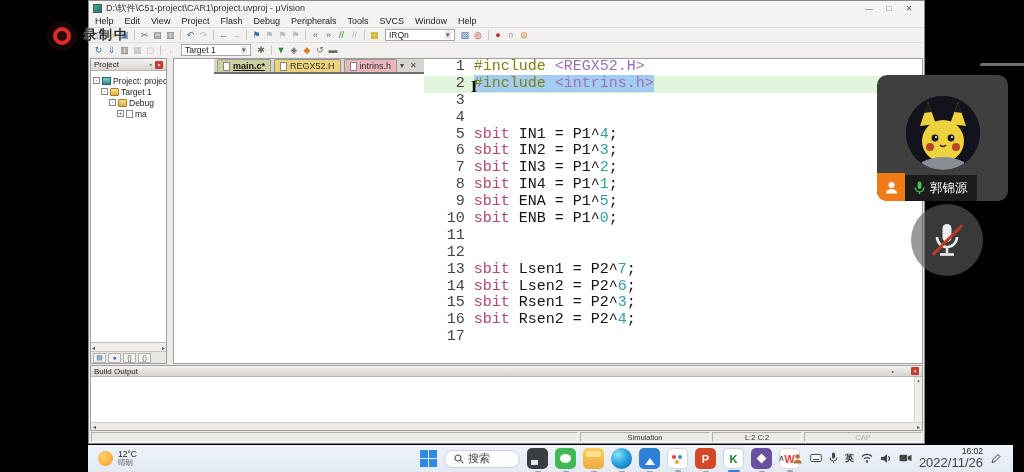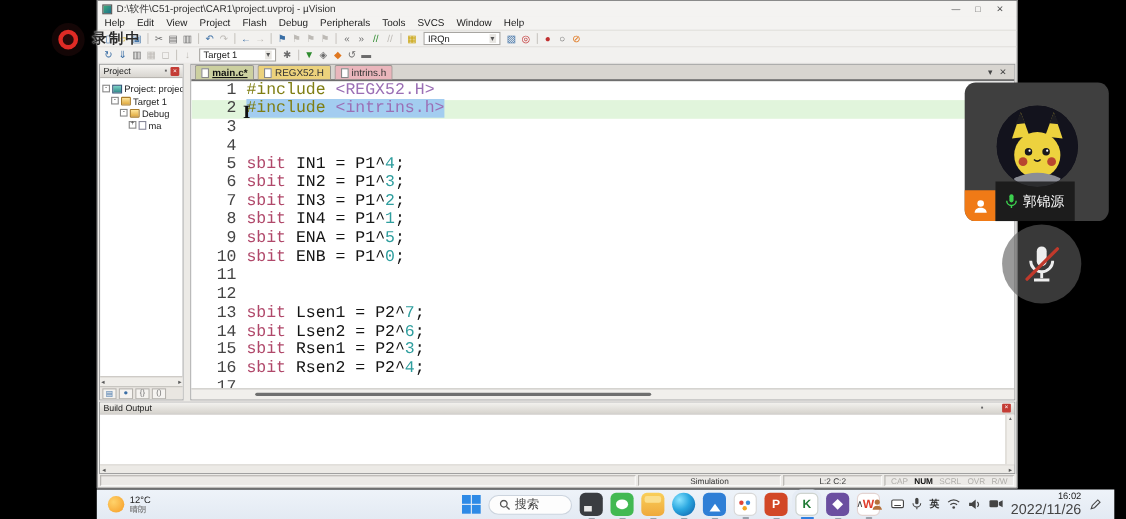--- a/index.html
+++ b/index.html
@@ -50,21 +50,21 @@
   .ti.file { width:7px; background:#fff; border:1px solid #889; }
   .proj-hscroll { height:9px; border-top:1px solid #c5c2bd; background:#efede9; display:flex;
                   align-items:center; justify-content:space-between; font-size:6px; color:#555; padding:0 1px; flex:none; }
   .proj-tabs { height:12px; border-top:1px solid #c5c2bd; background:#e9e6e1; display:flex; align-items:center;
                gap:2px; padding:0 2px; flex:none; }
   .ptab { width:13px; height:10px; border:1px solid #b5b2ad; background:#f5f3f0; font-size:7px;
           display:flex; align-items:center; justify-content:center; }
 
   .splitter { width:6px; flex:none; background:#eceae6; }
 
-  .editor { flex:1; display:flex; flex-direction:column; border:1px solid #a0a0a0; background:#fff; min-width:0; }
+  .editor { flex:1; display:flex; flex-direction:row; border:1px solid #a0a0a0; background:#fff; min-width:0;padding-left:40px; }
   .tabbar { height:15px; background:#d8d5d0; border-bottom:2px solid #6e6e6e; display:flex; align-items:flex-end;
             padding:1px 3px 0 3px; flex:none; }
   .tab { height:13px; display:flex; align-items:center; gap:3px; font-size:9px; padding:0 5px;
          border:1px solid #979590; border-bottom:none; border-radius:2px 2px 0 0; margin-right:3px; color:#333; }
   .tab .doc { width:7px; height:9px; background:#fff; border:1px solid #888; flex:none; }
   .tab-active { background:#ccd0a0; font-weight:bold; text-decoration:underline; color:#111; }
   .tab-yellow { background:#ecd27c; }
   .tab-pink  { background:#eab6bc; }
   .tabbar-right { margin-left:auto; display:flex; gap:6px; align-items:center; padding:0 4px 2px 0; }
   .tabbar-right span { font-size:8px; color:#444; }
@@ -91,38 +91,38 @@
                 font-size:5px; color:#666; text-align:center; }
   .bo-hscroll { height:8px; background:#eceae6; border-top:1px solid #d5d2cc; display:flex;
                 justify-content:space-between; font-size:6px; color:#555; padding:0 2px; flex:none; }
 
   
   .status { height:12px; display:flex; align-items:stretch; background:#eceae7; padding:1px 2px; gap:2px; font-size:7.5px; flex:none; }
   .sc { border:1px solid; border-color:#b3b1ad #fbfbfa #fbfbfa #b3b1ad; display:flex; align-items:center; padding:0 5px; color:#333; }
   .sc-fill { flex:1; }
   .sc-sim { width:130px; justify-content:center; }
   .sc-pos { width:90px; justify-content:center; }
-  .sc-flags { width:118px; justify-content:space-between; }
+  .sc-flags { width:118px; justify-content:space-between;flex-direction:column; }
   .flag-dim { color:#b0aeaa; } .flag-on { color:#111; font-weight:bold; }
 
   
   .rec-dot { position:absolute; left:47px; top:21px; width:30px; height:30px; border-radius:50%;
              background:#140606; display:flex; align-items:center; justify-content:center; }
   .rec-dot i { width:18px; height:18px; border-radius:50%; background:#2a0a0a; border:4px solid #df2b25; }
   .rec-label { position:absolute; left:84px; top:26px; font-size:13px; font-weight:bold; color:#2b2b2b;
                letter-spacing:2px; text-shadow:0 0 2px rgba(255,255,255,.65), 0 0 1px rgba(255,255,255,.8); }
 
   
   .cam { position:absolute; left:877px; top:75px; width:131px; height:126px; background:#3f3f3f; border-radius:10px; }
   .cam-avatar { position:absolute; left:29px; top:21px; width:74px; height:74px; border-radius:50%;
                 background:#13131d; overflow:hidden; }
   .cam-bottom { position:absolute; left:0; bottom:0; display:flex; align-items:flex-end; }
   .cam-person { width:28px; height:28px; background:#f07a16; border-radius:0 0 0 10px;
                 display:flex; align-items:center; justify-content:center; }
-  .cam-name { height:36px; background:rgba(18,18,18,.78); display:flex; align-items:center; gap:5px;
+  .cam-name { height:26px; background:rgba(18,18,18,.78); display:flex; align-items:center; gap:5px;
               padding:0 9px; font-size:12.5px; color:#fff; white-space:nowrap; }
   .mic-btn { position:absolute; left:911px; top:204px; width:72px; height:72px; border-radius:50%;
              background:rgba(92,92,92,.62); display:flex; align-items:center; justify-content:center; }
   .mic-slash { position:absolute; width:3px; height:42px; background:#c0392b; transform:rotate(45deg); border-radius:2px; }
 
   
   .taskbar { position:absolute; left:88px; top:445px; width:925px; height:27px;
              background:linear-gradient(#eef3f9,#e3eaf3); display:flex; align-items:center; }
   .weather { display:flex; align-items:center; gap:5px; padding-left:10px; }
   .sun { width:15px; height:15px; border-radius:50%; background:radial-gradient(circle at 35% 35%,#ffd36b,#f59a23); flex:none; }

